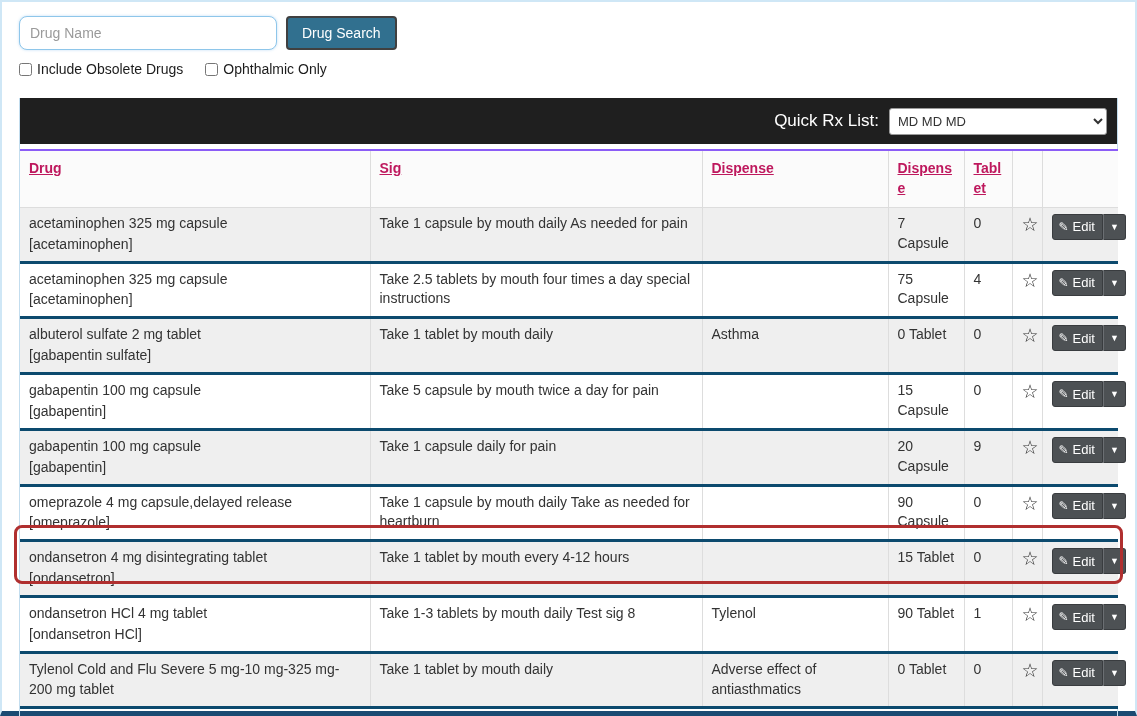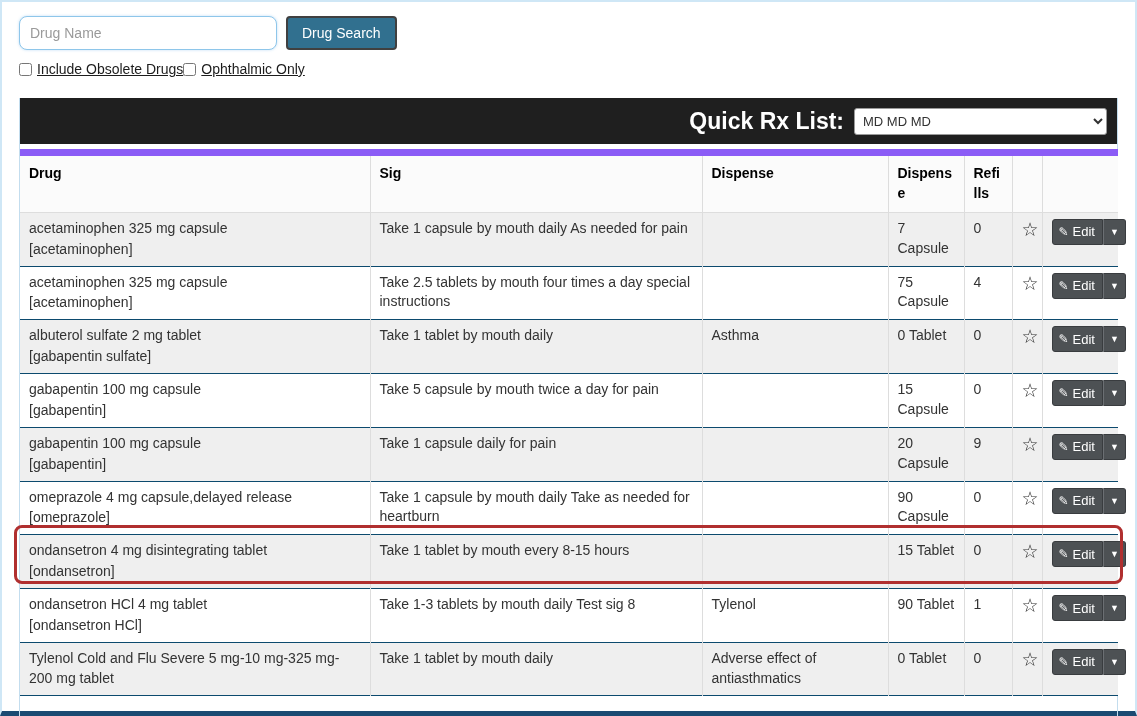--- a/index.html
+++ b/index.html
@@ -61,45 +61,45 @@
     font-size: 14px;
     font-family: "Liberation Sans", sans-serif;
     cursor: pointer;
   }
 
   
   .checkbox-row {
     padding: 11px 0 21px 0;
     display: flex;
     align-items: flex-start;
+    gap: 22px;
     font-size: 14px;
     color: #1c1c1c;
-    text-decoration: underline;
   }
   .cb-label { display: inline-flex; align-items: center; gap: 5px; cursor: pointer; }
   .cb-label input { width: 13px; height: 13px; }
 
   
   .list-section { border: 1px solid #c3ddee; border-top: none; }
   .list-header-bar {
     background: #1f1f1f;
     height: 46px;
     display: flex;
     justify-content: flex-end;
     align-items: center;
     padding-right: 10px;
     gap: 10px;
   }
   .list-label {
     color: #fff;
-    font-weight: bold;
-    font-size: 23px;
+    font-weight: normal;
+    font-size: 17px;
   }
   .provider-select {
-    width: 253px;
+    width: 218px;
     height: 27px;
     font-size: 13px;
     font-family: "Liberation Sans", sans-serif;
     color: #333;
     border: 1px solid #9a9a9a;
     border-radius: 3px;
     background: #fff;
     padding: 0 4px;
   }
 
@@ -116,27 +116,28 @@
     border-left: 1px solid #ddd;
     padding: 6px 9px;
     text-align: left;
     vertical-align: top;
     line-height: 1.42;
     overflow-wrap: break-word;
   }
   .rx-table th:first-child, .rx-table td:first-child { border-left: none; }
   .rx-table thead th {
     font-weight: bold;
-    color: #000000;
+    color: #be185d;
     background: #fbfbfb;
     border-bottom: 1px solid #ddd;
-    border-top: 7px solid #8b5cf6;
+    border-top: 2px solid #8b5cf6;
     padding: 8px 9px;
-  }
-  .rx-table tbody tr { border-bottom: 1px solid #0c4a6e; }
+    text-decoration: underline;
+  }
+  .rx-table tbody tr { border-bottom: 3px solid #0c4a6e; }
   .rx-table tbody tr:nth-child(odd) { background: #efefef; }
   .rx-table tbody tr:nth-child(even) { background: #fff; }
   .drug-generic { margin-top: 1px; }
   .col-drug { width: 350px; }
   .col-sig { width: 332px; }
   .col-diag { width: 186px; }
   .col-disp { width: 76px; }
   .col-ref { width: 48px; }
   .col-star { width: 30px; }
   .col-edit { width: 76px; }
@@ -227,21 +228,21 @@
               <col class="col-ref">
               <col class="col-star">
               <col class="col-edit">
           </colgroup>
           <thead>
             <tr id="header-row">
                 <th>Drug</th>
                 <th>Sig</th>
                 <th>Dispense</th>
                 <th>Dispense</th>
-                <th>Refills</th>
+                <th>Tablet</th>
                 <th></th>
                 <th></th>
               </tr>
           </thead>
           <tbody id="table-body">
               <tr>
                 <td>
                   <div class="drug-name">acetaminophen 325 mg capsule</div>
                   <div class="drug-generic">[acetaminophen]</div>
                 </td>
@@ -346,21 +347,21 @@
                       <span>Edit</span>
                     </button>
                     <button class="edit-caret"><span>▼</span></button>
                   </div></td>
               </tr>
               <tr class="highlighted">
                 <td>
                   <div class="drug-name">ondansetron 4 mg disintegrating tablet</div>
                   <div class="drug-generic">[ondansetron]</div>
                 </td>
-                <td>Take 1 tablet by mouth every 8-15 hours</td>
+                <td>Take 1 tablet by mouth every 4-12 hours</td>
                 <td></td>
                 <td>15 Tablet</td>
                 <td>0</td>
                 <td class="star-cell"><span class="star">☆</span></td>
                 <td class="edit-cell"><div class="edit-group">
                     <button class="edit-main">
                       <span class="edit-icon">✎</span>
                       <span>Edit</span>
                     </button>
                     <button class="edit-caret"><span>▼</span></button>

